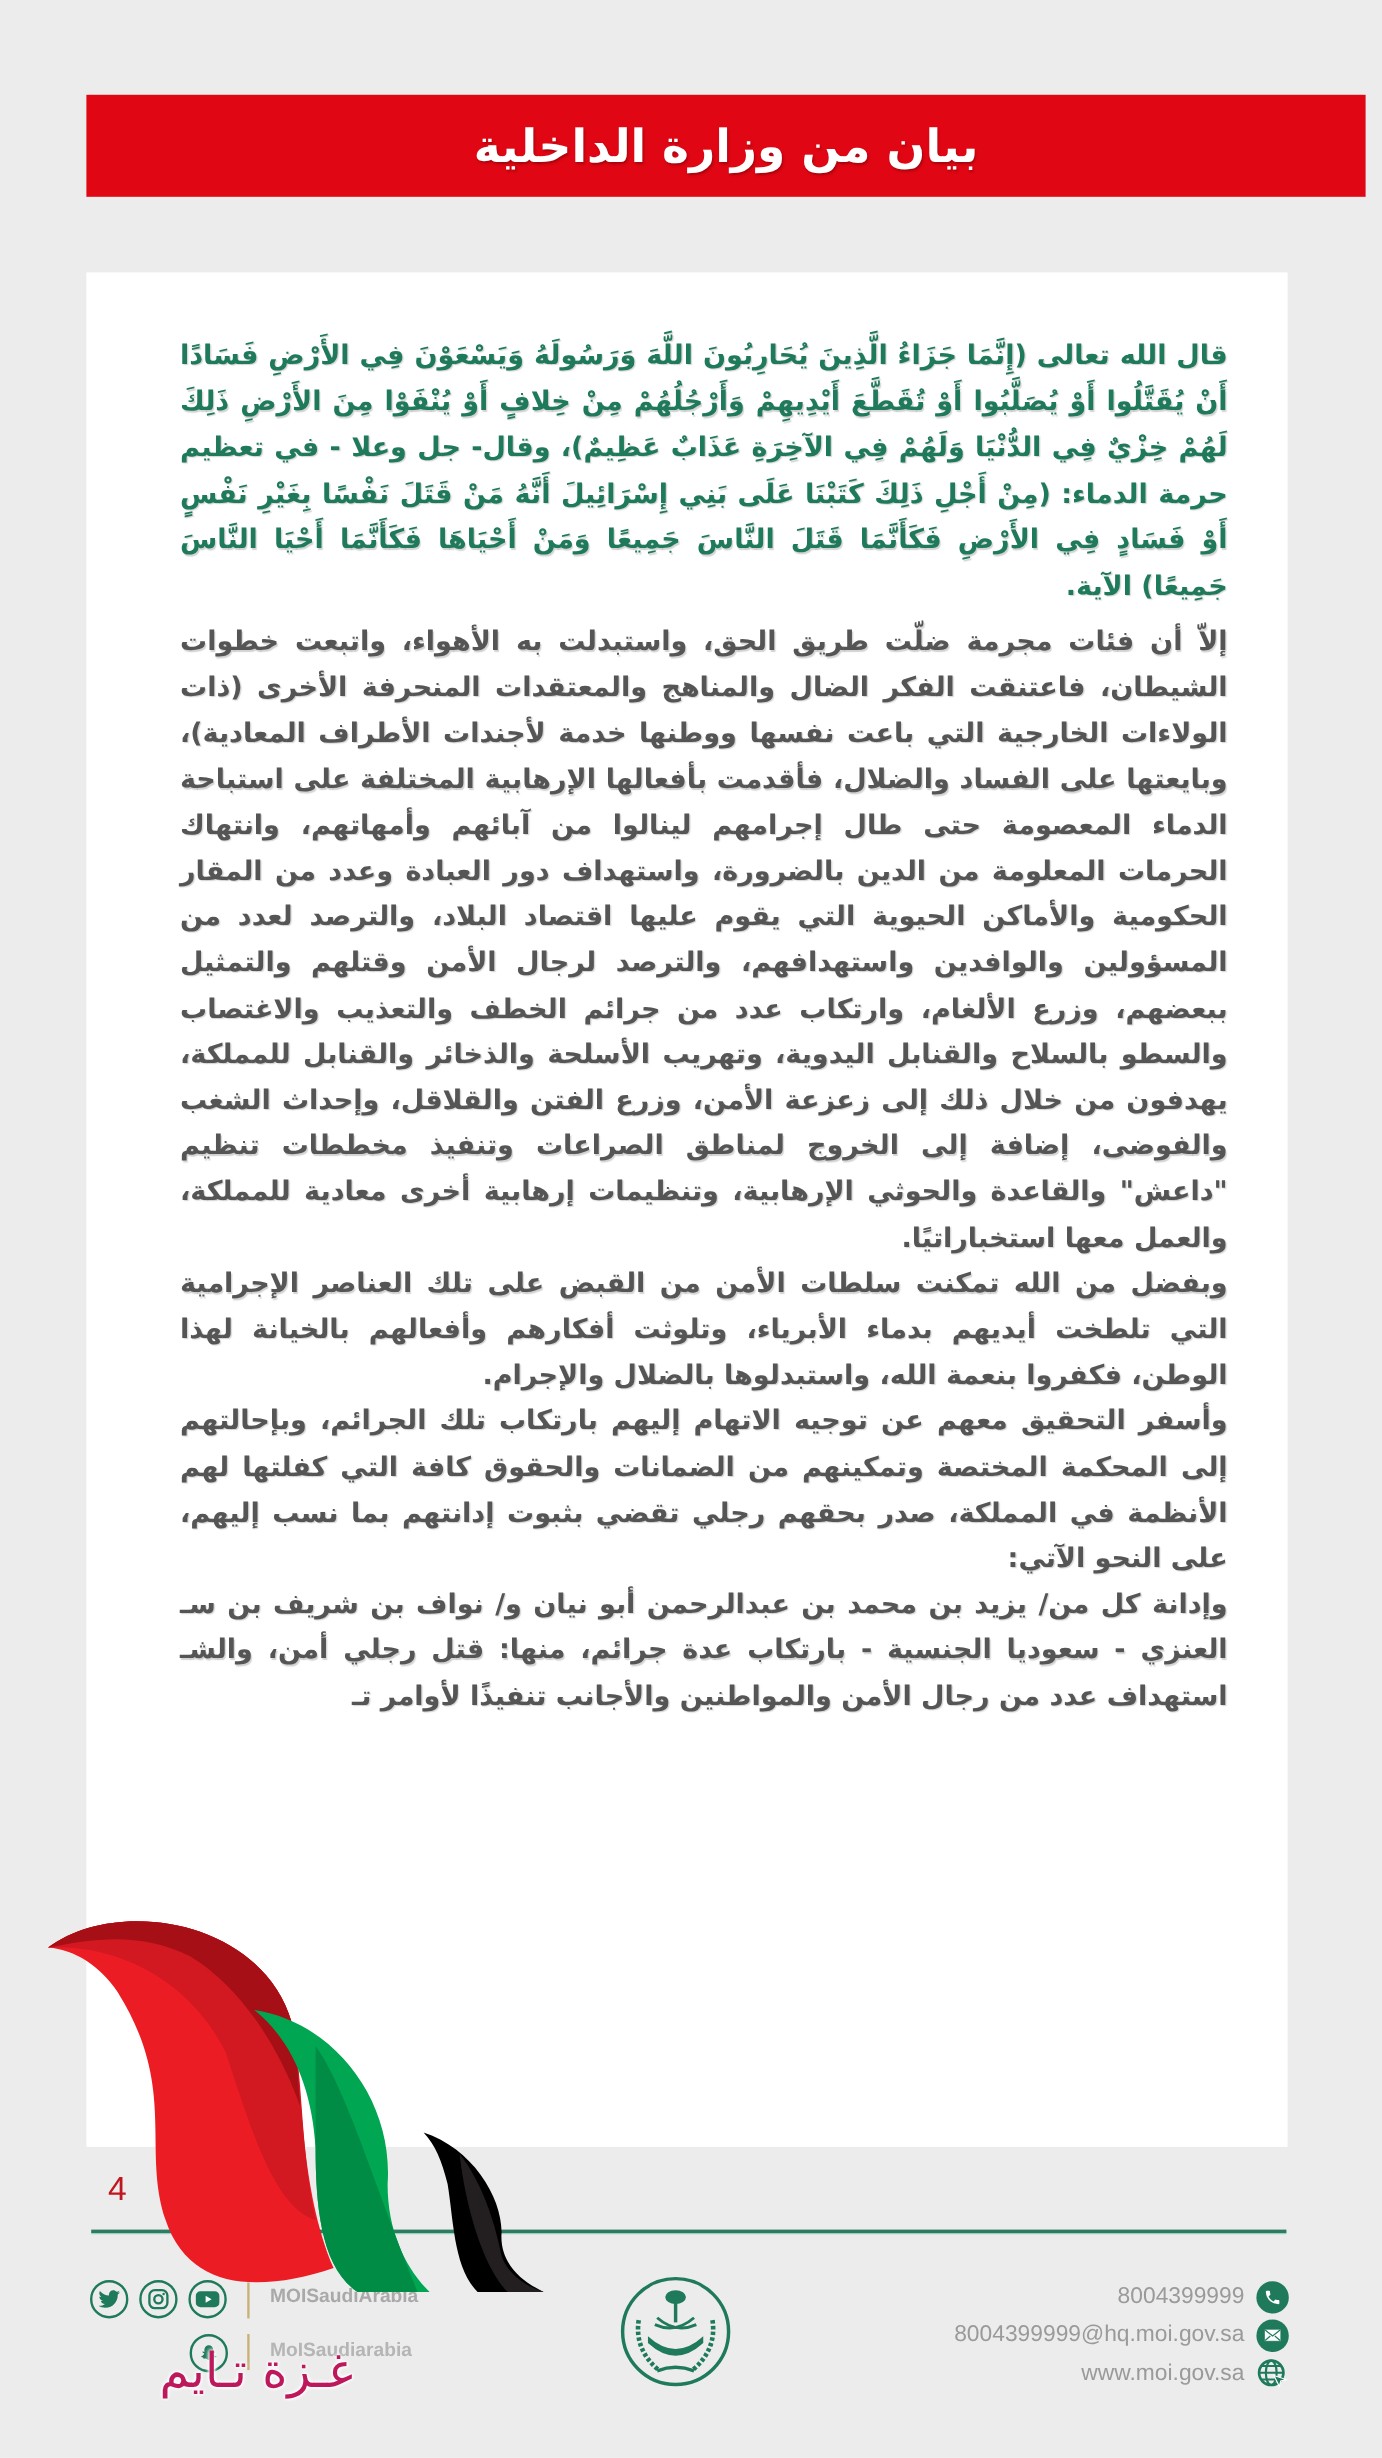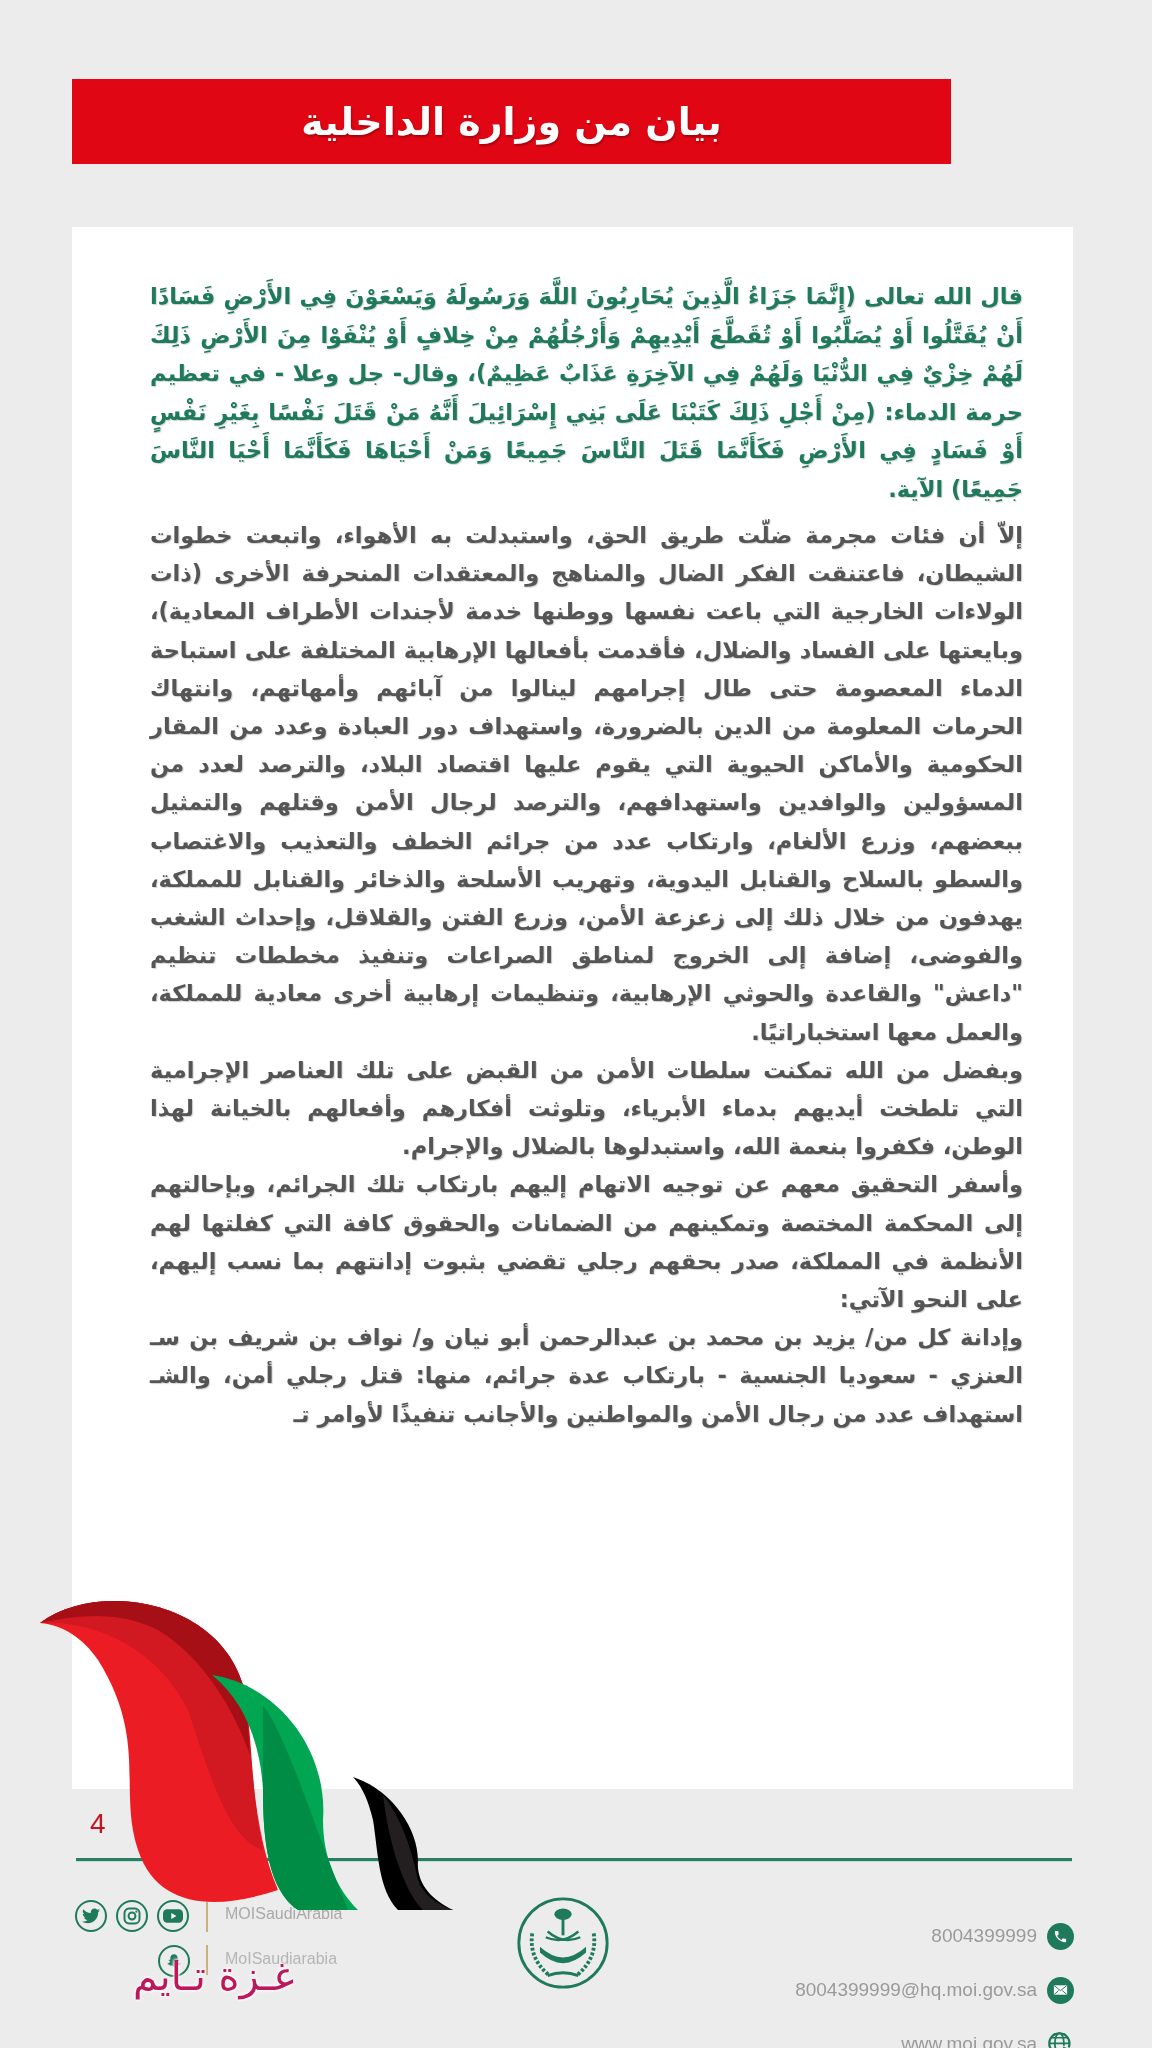--- a/index.html
+++ b/index.html
@@ -1,20 +1,20 @@
 <!DOCTYPE html>
 <html lang="ar"><head>
 <meta charset="utf-8">
 <style>
   * { margin: 0; padding: 0; box-sizing: border-box; }
   html, body { width: 1152px; height: 2048px; background: #ececec; overflow: hidden; }
   body { position: relative; font-family: "DejaVu Sans", sans-serif; }
 
   .title-bar {
-    position: absolute; left: 72px; top: 79px; width: 879px; height: 85px;
+    position: absolute; left: 72px; top: 79px; width: 1066px; height: 85px;
     background: #e00613; display: flex; align-items: center; justify-content: center;
   }
   .title-bar h1 {
     color: #ffffff; font-size: 38px; font-weight: bold; direction: rtl;
     font-family: "DejaVu Sans", sans-serif;
     text-shadow: 1px 2px 2px rgba(0,0,0,0.25);
   }
 
   .card {
     position: absolute; left: 72px; top: 227px; width: 1001px; height: 1562px;
@@ -44,33 +44,33 @@
   }
 
   .social { position: absolute; left: 75px; top: 1900px; display: flex; gap: 9px; }
   .social-icon {
     width: 32px; height: 32px; border-radius: 50%; border: 2px solid #1f7a5c;
     display: flex; align-items: center; justify-content: center;
   }
   .divider-v { position: absolute; left: 206px; top: 1902px; width: 2px; height: 30px; background: #c9b27a; }
   .divider-v2 { position: absolute; left: 206px; top: 1945px; width: 2px; height: 30px; background: #c9b27a; }
   .handle {
-    position: absolute; left: 225px; top: 1905px; color: #a9a9a9; font-weight: normal;
+    position: absolute; left: 225px; top: 1905px; color: #a9a9a9; font-weight: bold;
     font-size: 16px; font-family: "Liberation Sans", sans-serif;
   }
   .handle2 { top: 1950px; color: #b5b5b5; }
   .snap-icon {
     position: absolute; left: 158px; top: 1945px; width: 32px; height: 32px;
     border-radius: 50%; border: 2px solid #1f7a5c; display:flex; align-items:center; justify-content:center;
   }
 
   .emblem { position: absolute; left: 515px; top: 1895px; width: 96px; height: 96px; }
 
   .contacts { position: absolute; right: 78px; top: 1900px; display: flex; flex-direction: column; gap: 4px; }
-  .contact-row { display: flex; align-items: center; justify-content: flex-end; gap: 10px; height: 28px; margin-top: 22px; }
+  .contact-row { display: flex; align-items: center; justify-content: flex-end; gap: 10px; height: 28px; }
   .contact-text { color: #9a9a9a; font-size: 19px; font-family: "Liberation Sans", sans-serif; }
   .contact-icon {
     width: 27px; height: 27px; border-radius: 50%; background: #1f7a5c;
     display: flex; align-items: center; justify-content: center; color: #fff; font-size: 14px;
   }
 
   .overlay-flames { position: absolute; left: 38px; top: 1590px; width: 420px; height: 320px; pointer-events: none; }
   .watermark {
     position: absolute; left: 133px; top: 1938px; color: #be185d; font-size: 40px;
     direction: rtl; font-family: "DejaVu Sans", sans-serif;

